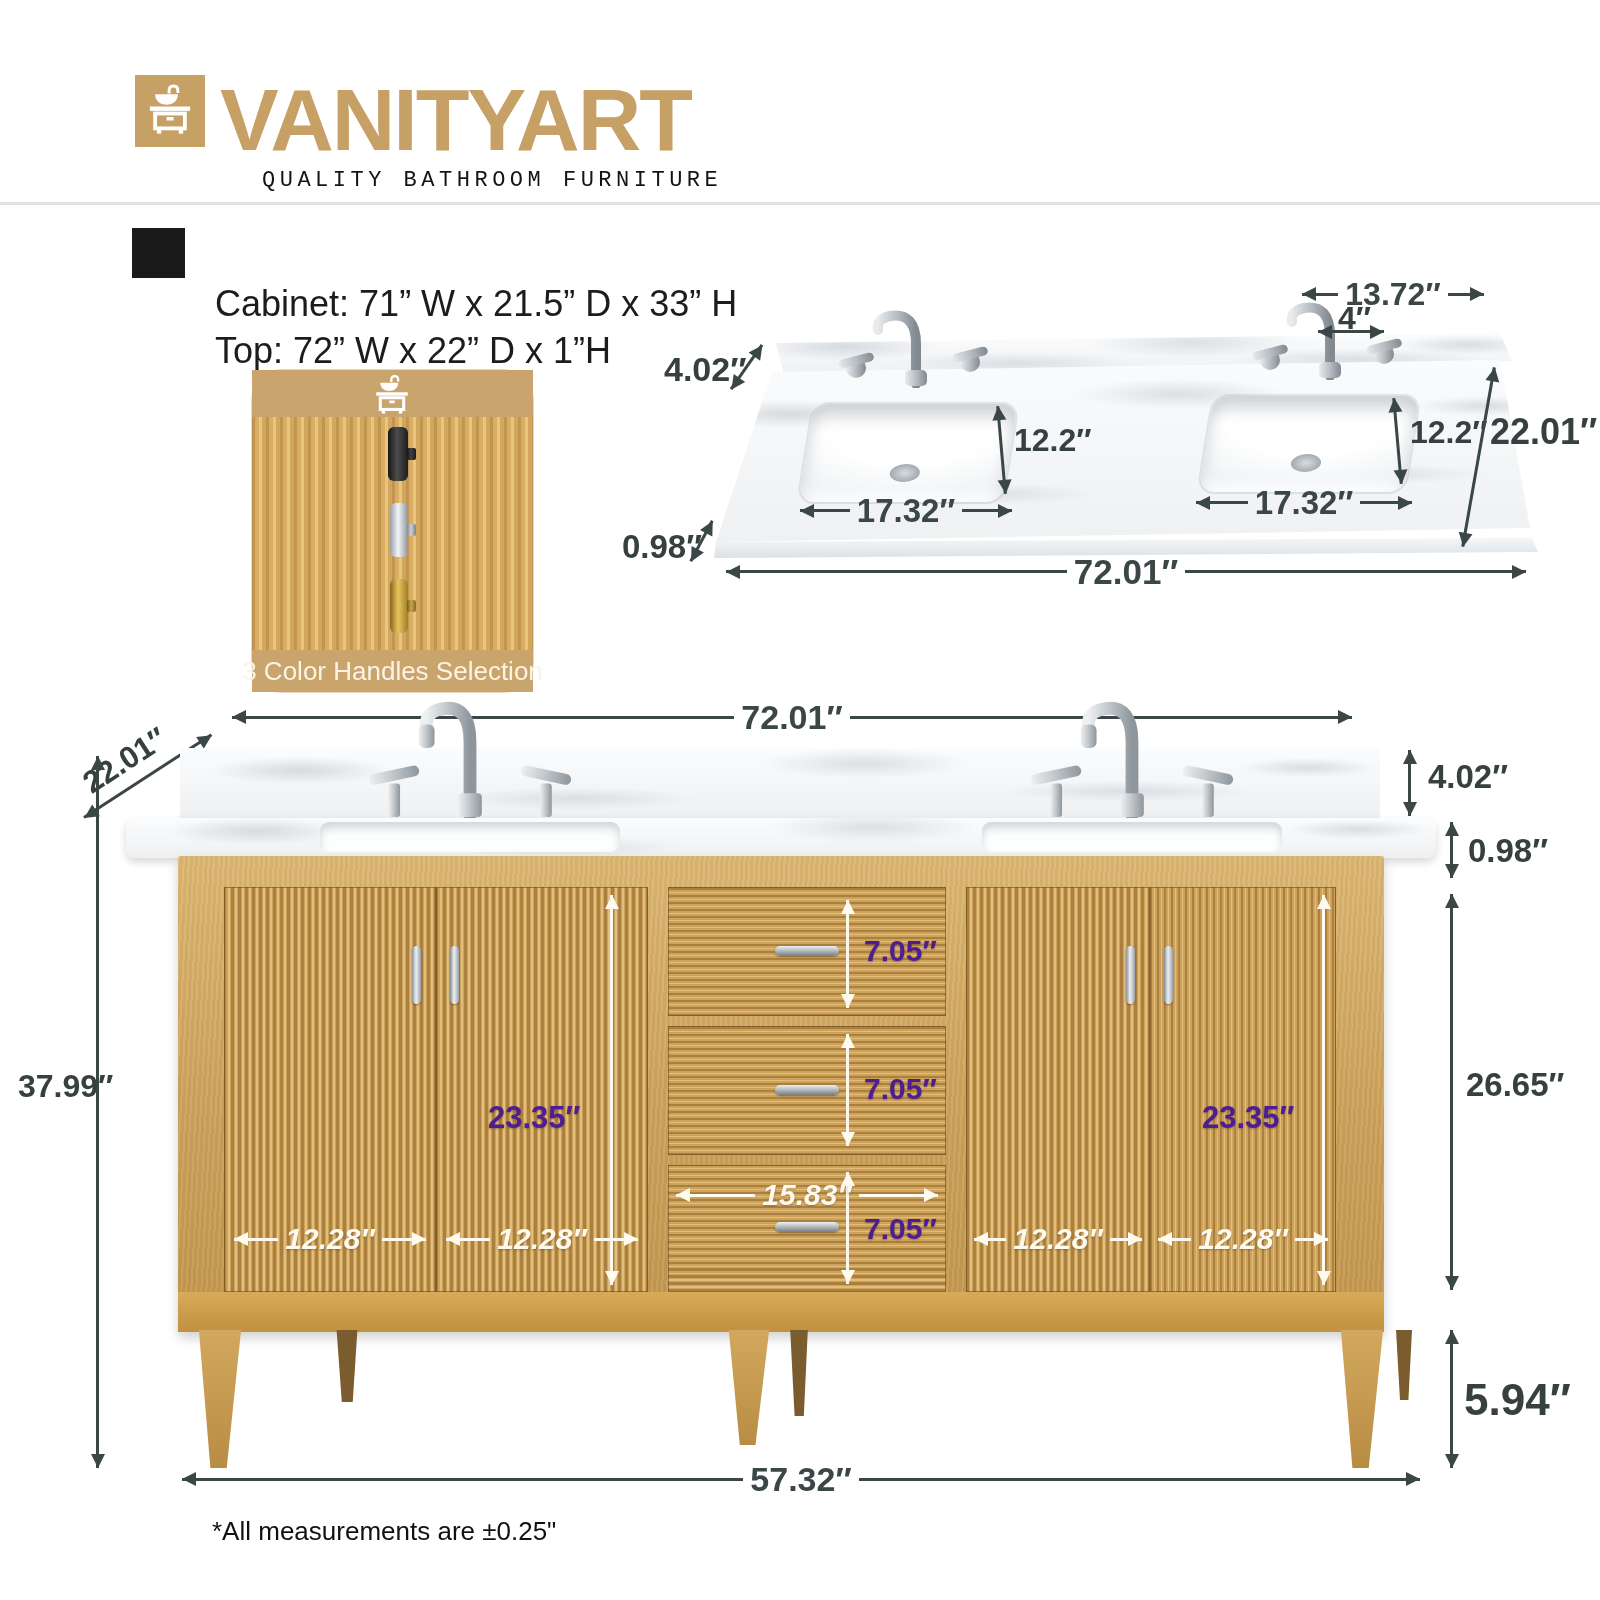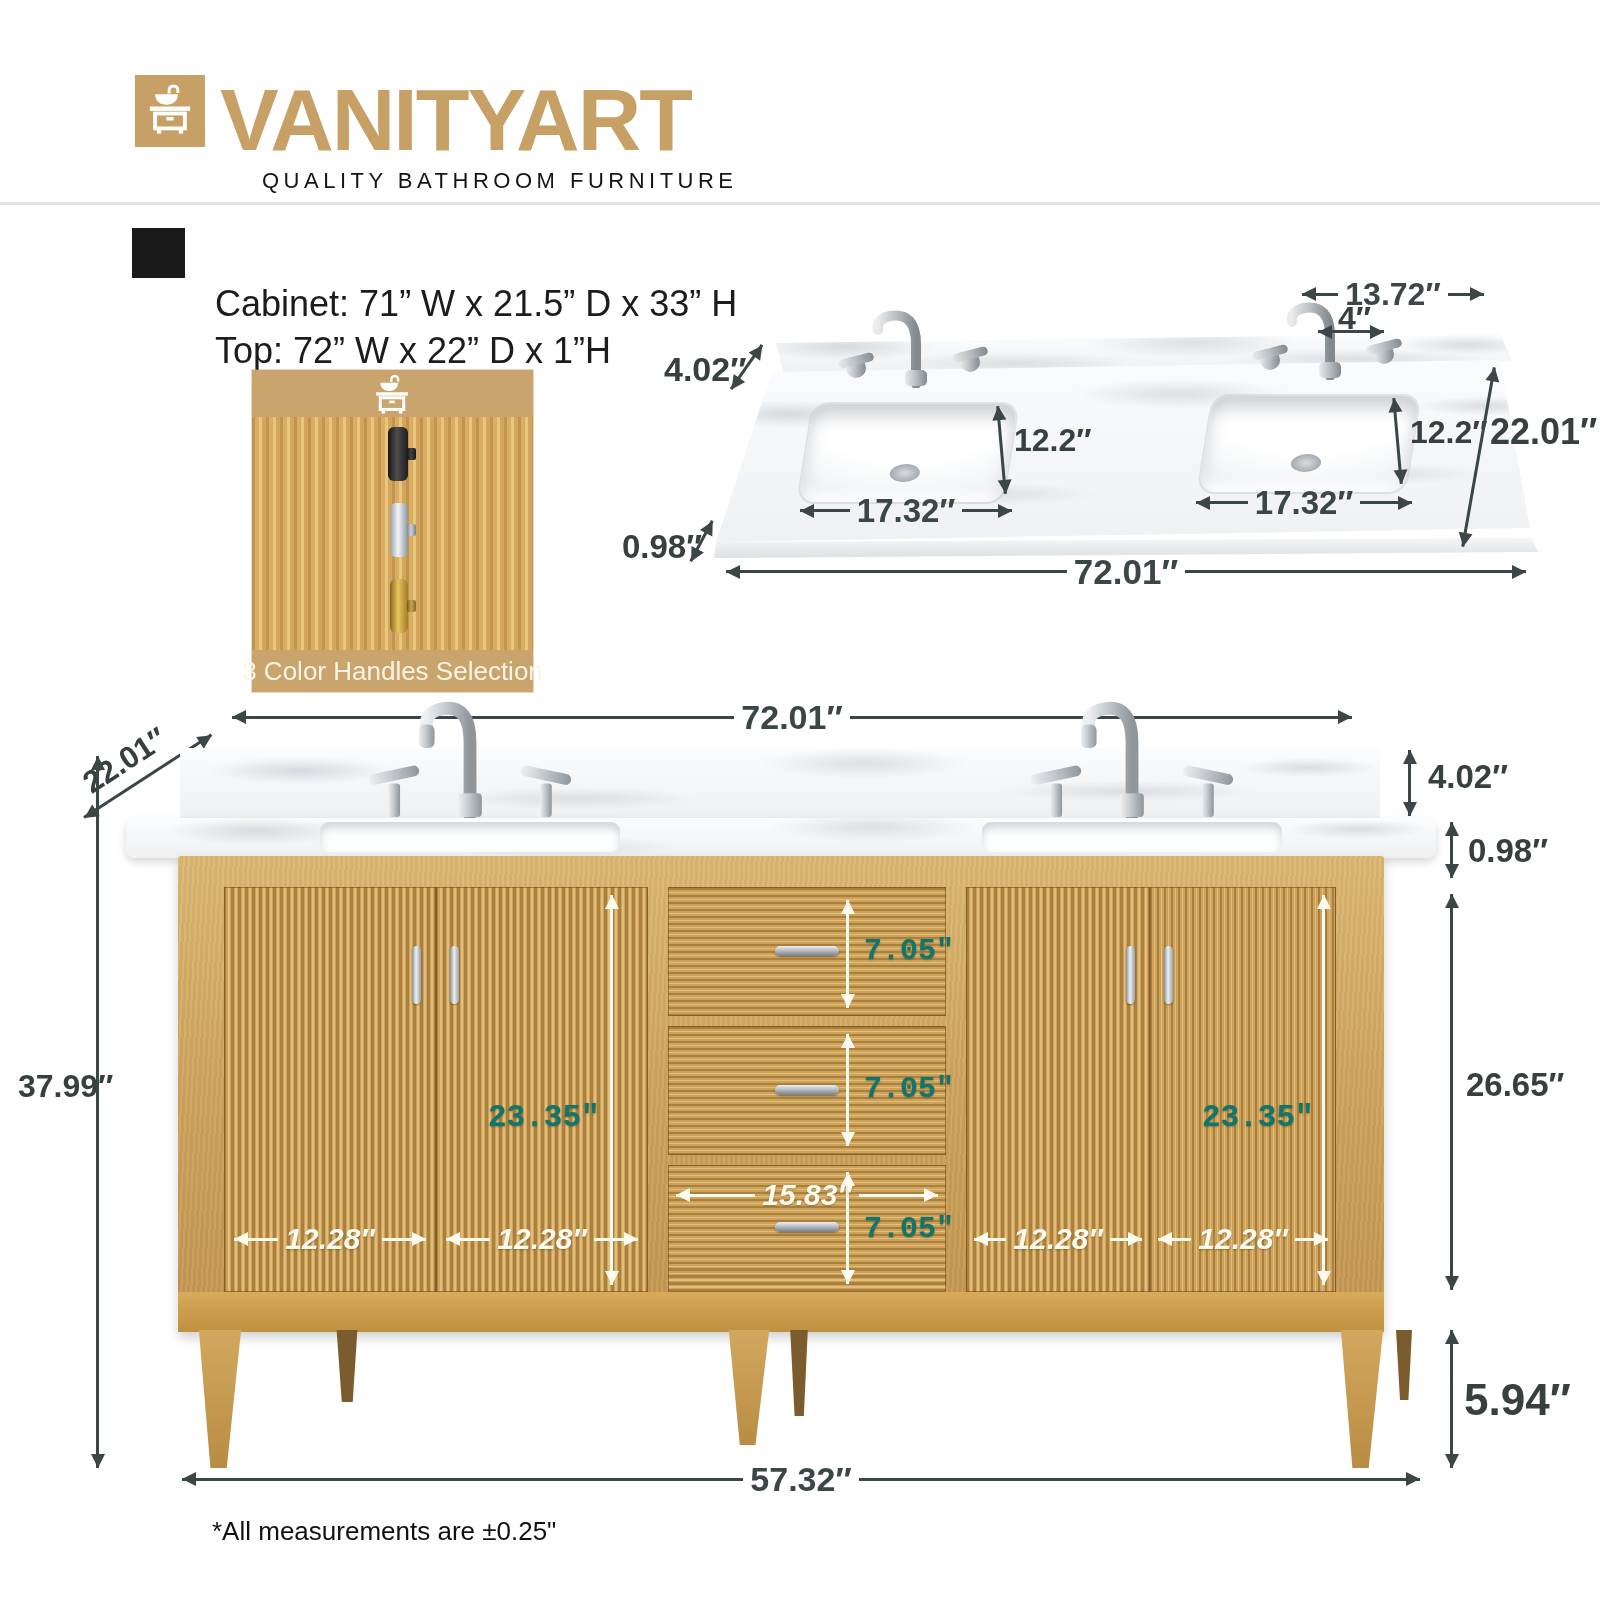--- a/index.html
+++ b/index.html
@@ -2,21 +2,21 @@
 <html><head>
 <meta charset="utf-8">
 <style>
   html,body{margin:0;padding:0;background:#fff;}
   #canvas{position:relative;width:1600px;height:1600px;background:#fff;overflow:hidden;
           font-family:"Liberation Sans",sans-serif;}
   .abs{position:absolute;}
 
   
   .lab{position:absolute;font-weight:700;color:#36403f;white-space:nowrap;line-height:1;}
-  .lab.w{color:#0f766e;text-shadow:0 1px 2px rgba(90,60,15,.45);font-family:Liberation Mono, monospace;}
+  .lab.w{color:#4c1d95;text-shadow:0 1px 2px rgba(90,60,15,.45);}
   .brand-word{position:absolute;color:#c7a066;font-weight:700;letter-spacing:-2px;line-height:1;}
   .brand-tag{position:absolute;color:#141414;font-weight:400;letter-spacing:4.5px;}
   .spec-h{position:absolute;color:#101010;font-weight:700;letter-spacing:-1px;white-space:nowrap;}
   .spec-s{position:absolute;color:#1c1c1c;font-weight:400;white-space:nowrap;}
 
   
   .hdim{position:absolute;display:flex;align-items:center;gap:7px;font-weight:700;color:#3b4647;}
   .hdim .seg{flex:1;height:3px;background:currentColor;position:relative;min-width:14px;}
   .hdim .seg.l::before{content:'';position:absolute;left:0;top:50%;transform:translateY(-50%);
       border:7px solid transparent;border-left:none;border-right:14px solid currentColor;}
@@ -86,29 +86,29 @@
       <path d="M31 13 v-3 q0 -5.5 5 -5.5 q5 0 5 5.5 v2.5" fill="none" stroke="#fff" stroke-width="3.4"></path>
       <path d="M15 14 h26 c0 7.5 -5.8 12 -13 12 s-13 -4.5 -13 -12 z" fill="#fff"></path>
       <rect x="9" y="28" width="46" height="5" fill="#fff"></rect>
       <rect x="15" y="36" width="34" height="17" fill="none" stroke="#fff" stroke-width="4.4"></rect>
       <rect x="28" y="40" width="8" height="4" fill="#fff"></rect>
       <rect x="17" y="53" width="5" height="6" fill="#fff"></rect>
       <rect x="42" y="53" width="5" height="6" fill="#fff"></rect>
     </svg>
   </div>
   <div class="brand-word" style="left:220px;top:76px;font-size:88px;">VANITYART</div>
-  <div class="brand-tag" style="left:262px;top:168px;font-size:22px;">QUALITY BATHROOM FURNITURE</div>
+  <div class="brand-tag" style="left:262px;top:168px;font-size:22px;font-family:Liberation Mono, monospace;">QUALITY BATHROOM FURNITURE</div>
 
   <div class="abs" style="left:0;top:202px;width:1600px;height:3px;background:#e2e2e2;"></div>
 
   <div class="abs" style="left:132px;top:228px;width:53px;height:50px;background:#1a1a1a;"></div>
   <div class="spec-s" style="left:215px;top:283px;font-size:36px;">Cabinet: 71” W x 21.5” D x 33” H</div>
   <div class="spec-s" style="left:215px;top:330px;font-size:36px;">Top: 72” W x 22” D x 1”H</div>
 
-  <div class="abs" style="left:252px;top:370px;width:281px;height:322px;box-shadow:0 0 0 1px rgba(190,160,110,.4);">
+  <div class="abs" style="left:252px;top:370px;width:281px;height:322px;box-shadow:0 0 0 1px rgba(190,160,110,.4);border-radius:30px;">
     <div class="abs" style="left:0;top:0;width:281px;height:47px;background:#c9a46d;">
       <svg viewBox="0 0 64 64" style="position:absolute;left:118px;top:3px;width:44px;height:44px;">
         <path d="M31 13 v-3 q0 -5.5 5 -5.5 q5 0 5 5.5 v2.5" fill="none" stroke="#fff" stroke-width="3.4"></path>
         <path d="M15 14 h26 c0 7.5 -5.8 12 -13 12 s-13 -4.5 -13 -12 z" fill="#fff"></path>
         <rect x="9" y="28" width="46" height="5" fill="#fff"></rect>
         <rect x="15" y="36" width="34" height="17" fill="none" stroke="#fff" stroke-width="4.4"></rect>
         <rect x="28" y="40" width="8" height="4" fill="#fff"></rect>
         <rect x="17" y="53" width="5" height="6" fill="#fff"></rect>
         <rect x="42" y="53" width="5" height="6" fill="#fff"></rect>
       </svg>

